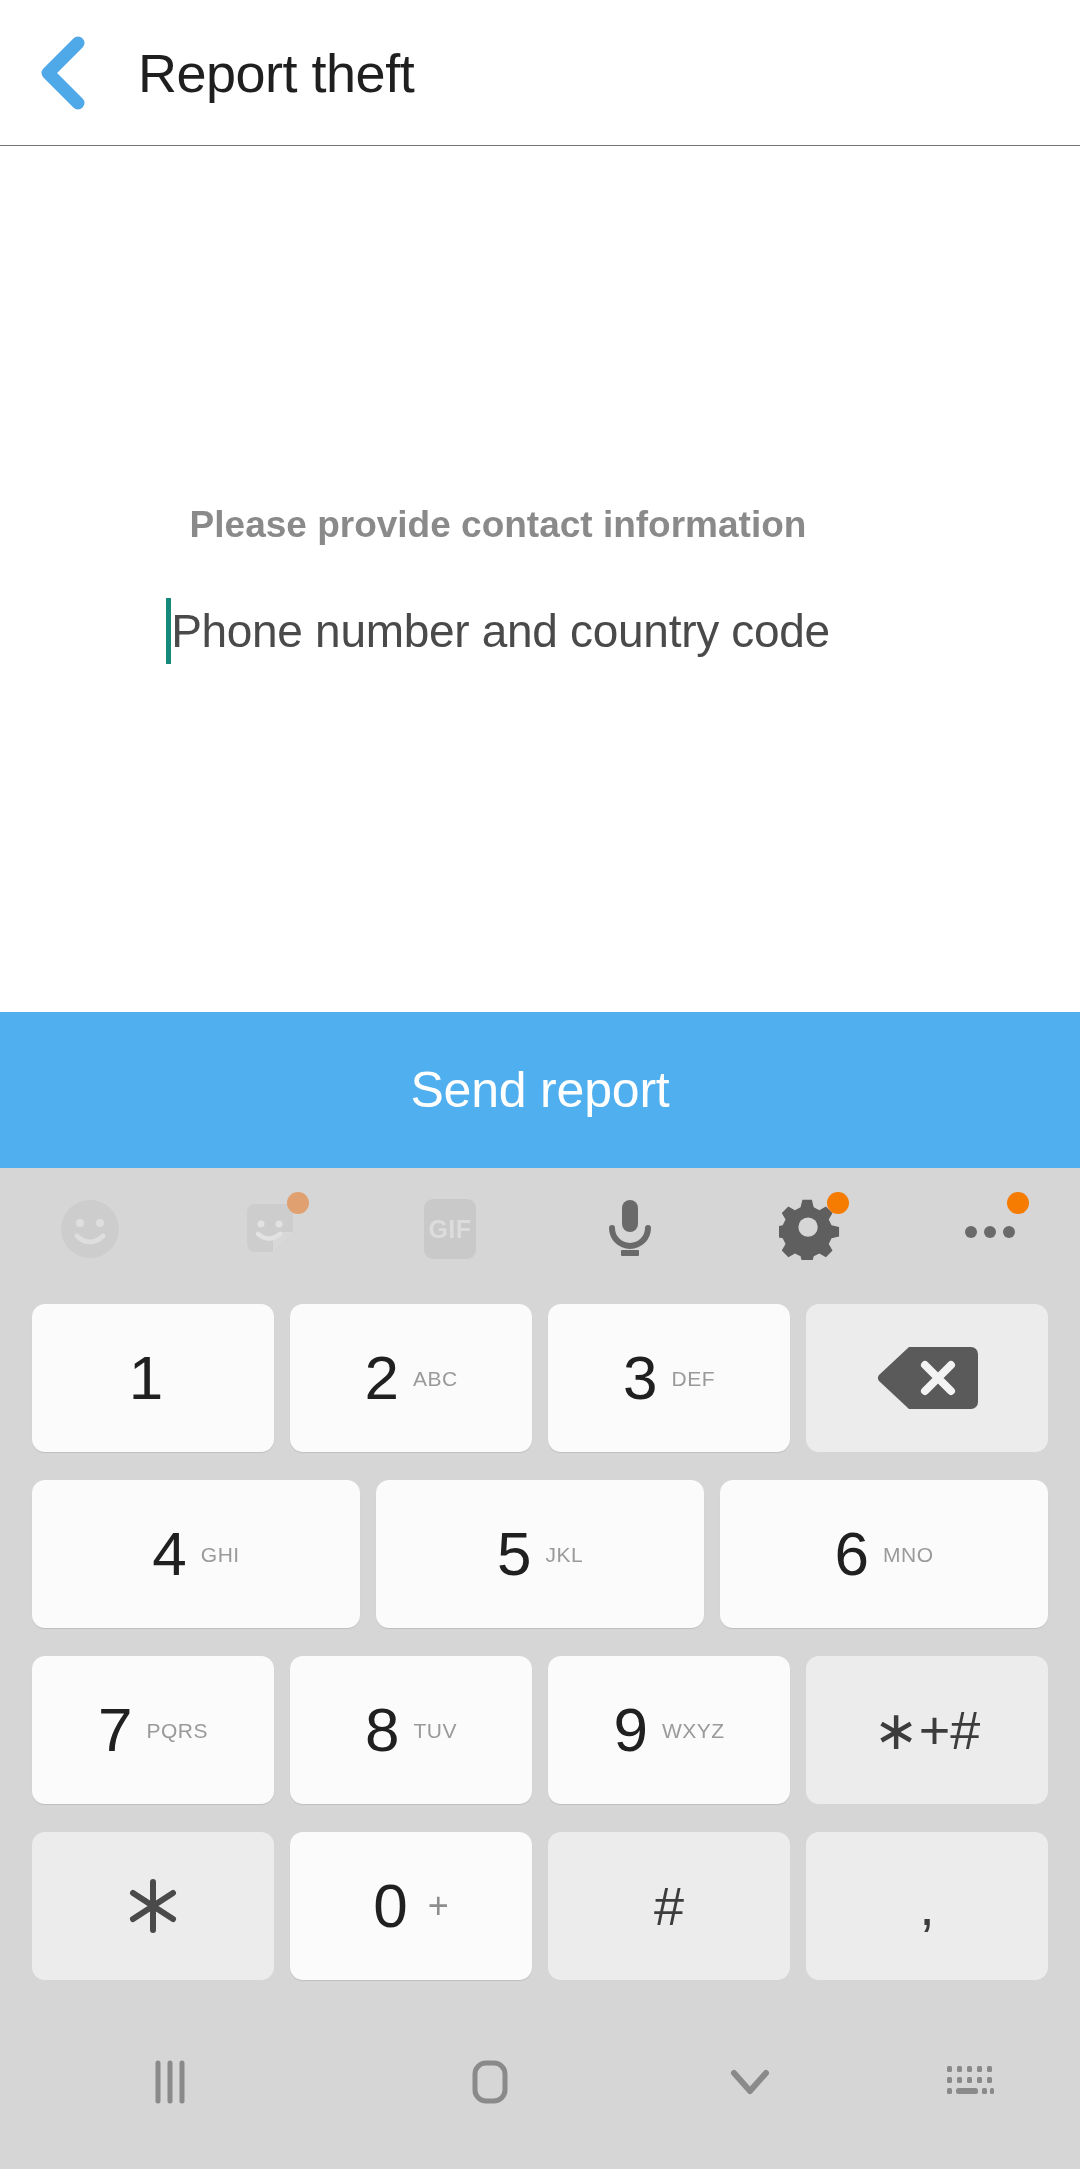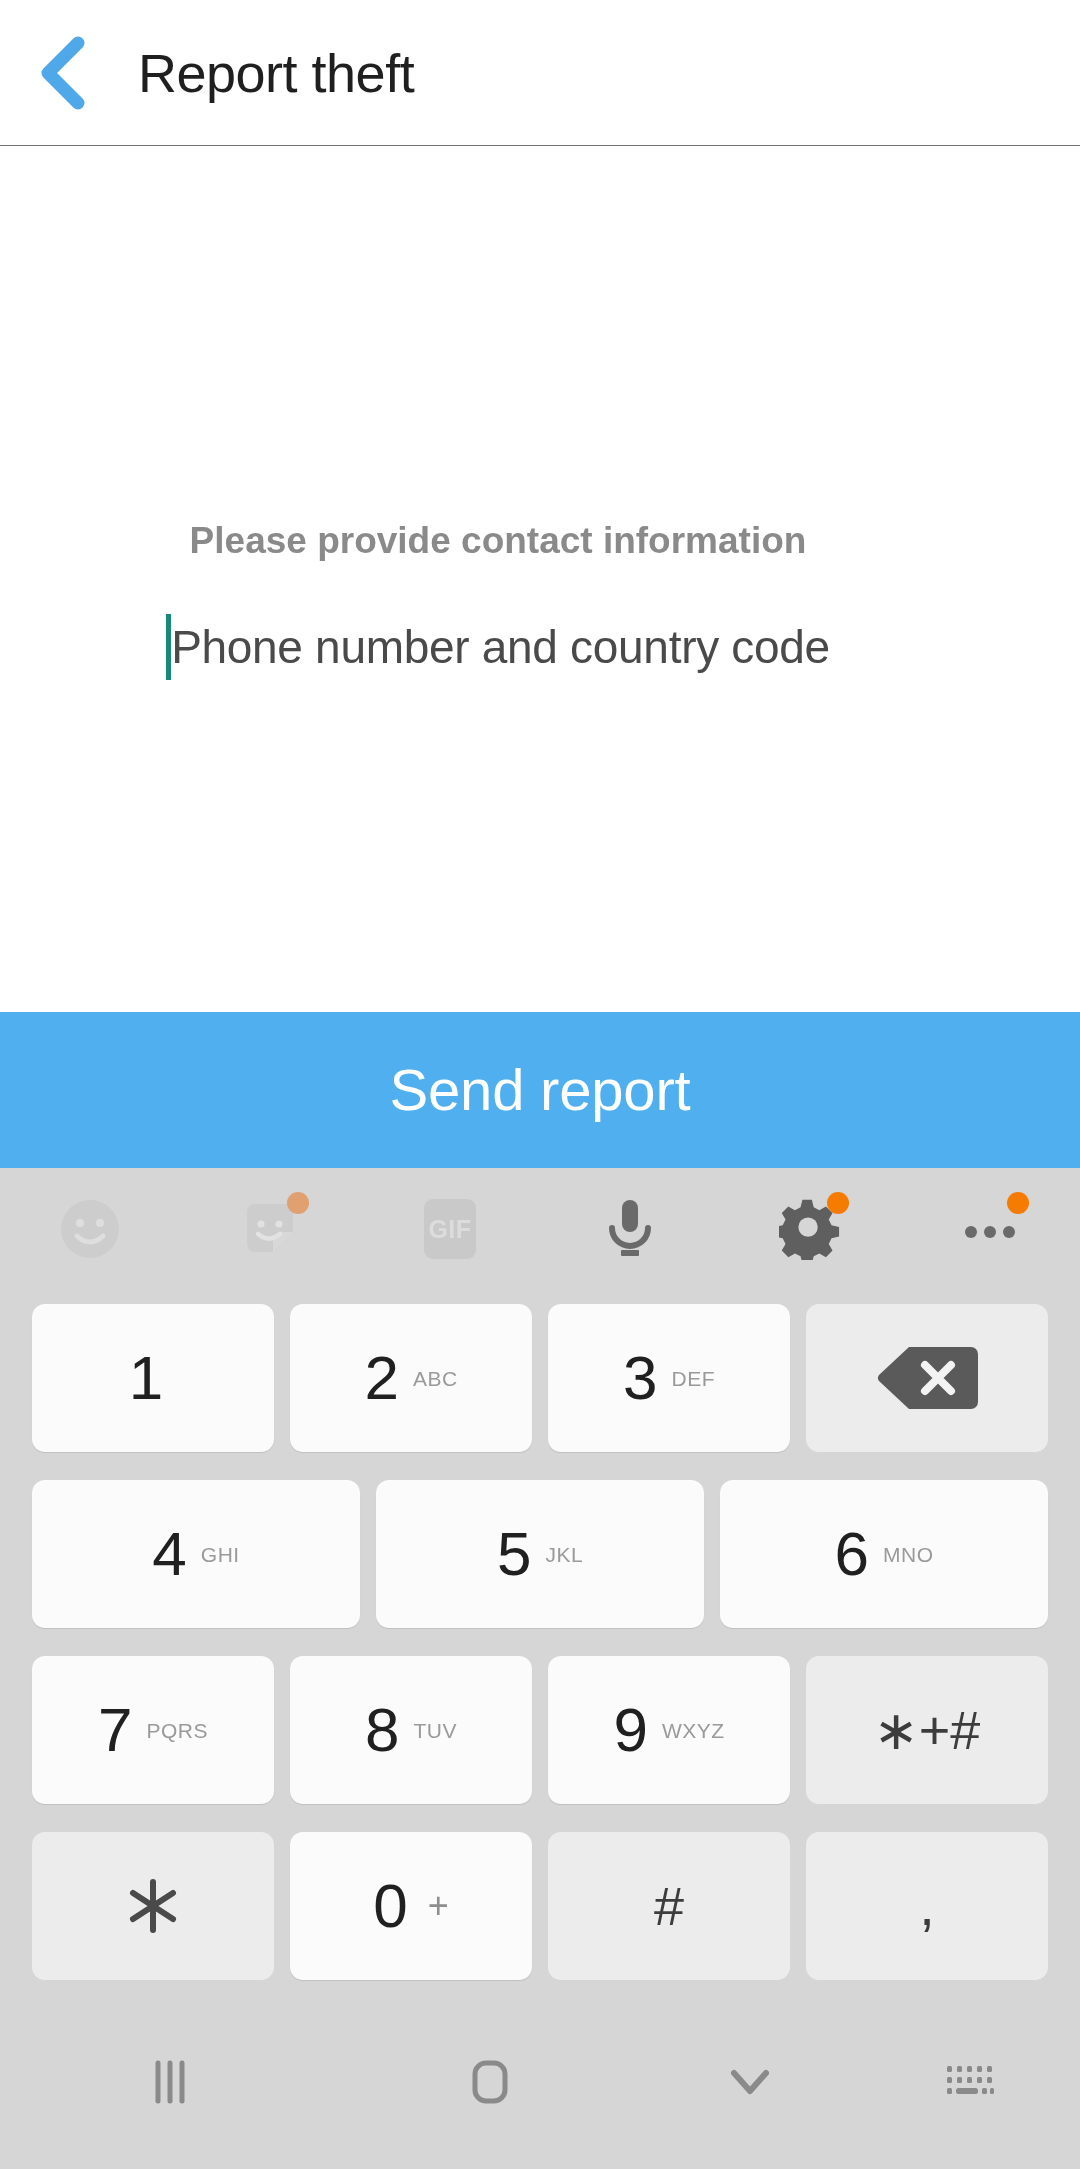--- a/index.html
+++ b/index.html
@@ -50,21 +50,21 @@
   .content {
     position: absolute;
     left: 0; top: 146px;
     width: 1080px;
     height: 866px;
     background: #ffffff;
   }
   .form-block {
     position: absolute;
     left: 0;
-    top: 376px;
+    top: 360px;
     width: 996px;
     text-align: center;
   }
   .field-label {
     font-size: 37px;
     font-weight: bold;
     color: #8a8a8a;
     letter-spacing: 0px;
     line-height: 1;
   }
@@ -97,21 +97,21 @@
     width: 1080px;
     height: 156px;
     background: #4FAFEF;
     display: flex;
     align-items: center;
     justify-content: center;
     cursor: pointer;
   }
   .send-button-label {
     color: #ffffff;
-    font-size: 58px;
+    font-size: 50px;
     line-height: 1;
     letter-spacing: -0.2px;
   }
 
   
   .keyboard {
     position: absolute;
     left: 0;
     top: 1168px;
     width: 1080px;

